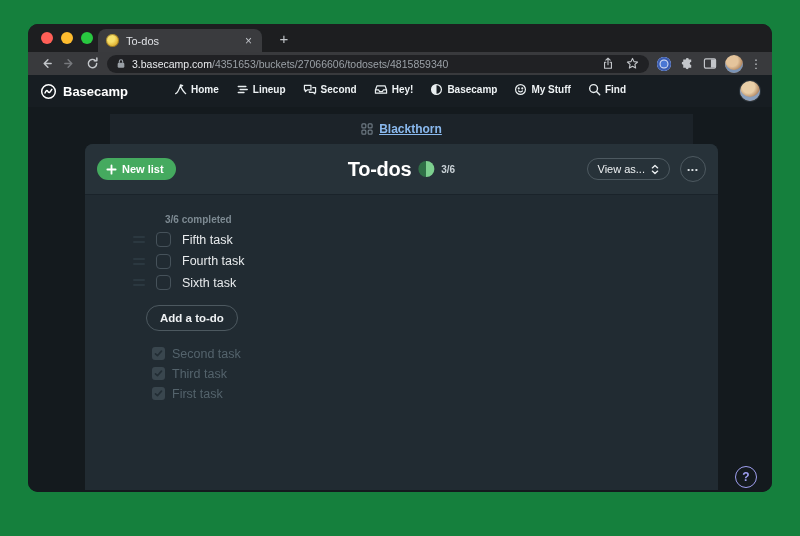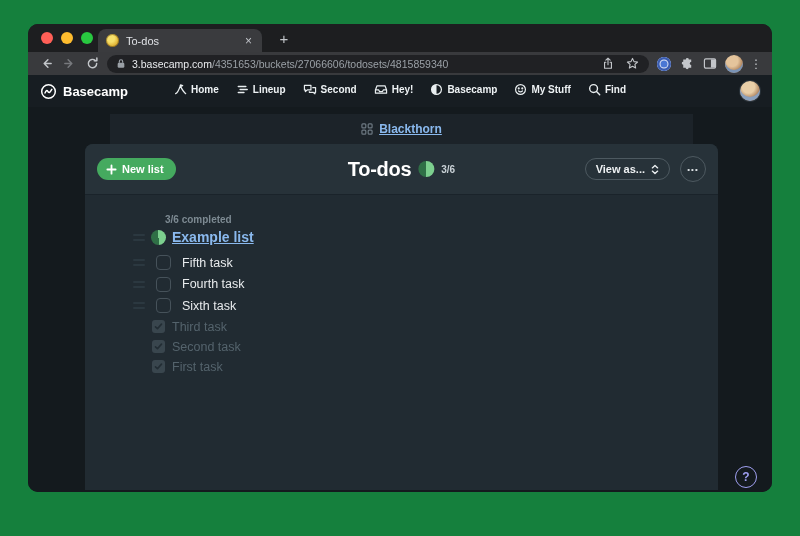--- a/index.html
+++ b/index.html
@@ -82,21 +82,21 @@
   .title-group { position:absolute; left:50%; top:0; height:100%;
     transform:translateX(-50%); display:flex; align-items:center; gap:7px; }
   .page-title { color:#fff; font-weight:800; font-size:20px; letter-spacing:-.3px; }
   .pie { width:16px; height:16px; border-radius:50%;
     background:conic-gradient(#7ccf8e 0 50%, #2f6f46 50% 100%); }
   .pie.sm { width:15px; height:15px; }
   .progress-count { color:#c9d1d6; font-size:10px; font-weight:bold; }
   .header-right { margin-left:auto; display:flex; align-items:center; gap:10px; }
   .viewas-btn { display:flex; align-items:center; gap:6px; border:1px solid #4d5960;
     border-radius:999px; padding:4px 10px; color:#eef1f3; font-size:11px;
-    font-weight:bold; }
+    font-weight:normal; }
   .dots-btn { width:26px; height:26px; border:1px solid #4d5960; border-radius:50%;
     color:#dfe4e7; display:flex; align-items:center; justify-content:center;
     font-size:8px; letter-spacing:1px; }
 
   .card-body { padding:20px 8px 0 48px; }
   .list-summary { margin-left:32px; font-size:10px; color:#7d8a92;
     font-weight:bold; margin-bottom:4px; }
   .row { display:flex; align-items:center; gap:6px; }
   .handle { width:12px; display:flex; flex-direction:column; gap:3px; flex:0 0 12px; }
   .handle i { display:block; height:2px; border-radius:2px; background:#2b3840; }
@@ -298,28 +298,20 @@
                   <path d="M1.5 7.8 L4.5 10.6 L7.5 7.8"></path>
                 </svg>
             </span>
             <span class="dots-btn">•••</span>
           </span>
         </div>
 
         <div class="card-body">
           <div class="list-summary">3/6 completed</div>
 
-          <div class="row list-title-row">
-            <span class="handle">
-                <i></i>
-                <i></i>
-              </span>
-            <span class="pie sm"></span>
-            <span class="list-link">Example list</span>
-          </div>
 
           <div class="row task-row">
             <span class="handle">
                 <i></i>
                 <i></i>
               </span>
             <span class="checkbox"></span>
             <span class="task-label">Fifth task</span>
           </div>
           <div class="row task-row">
@@ -332,43 +324,44 @@
           </div>
           <div class="row task-row">
             <span class="handle">
                 <i></i>
                 <i></i>
               </span>
             <span class="checkbox"></span>
             <span class="task-label">Sixth task</span>
           </div>
 
-
+          <button class="add-btn">Add a to-do</button>
+
+          <div class="row done-row">
+            <span class="checkbox-done">
+              <svg width="9" height="9" viewBox="0 0 12 12" fill="none" stroke="#222d34" stroke-width="2.2" stroke-linecap="round" stroke-linejoin="round">
+                  <path d="M2 6.5 L4.6 9 L10 2.8"></path>
+                </svg>
+            </span>
+            <span class="done-label">Second task</span>
+          </div>
           <div class="row done-row">
             <span class="checkbox-done">
               <svg width="9" height="9" viewBox="0 0 12 12" fill="none" stroke="#222d34" stroke-width="2.2" stroke-linecap="round" stroke-linejoin="round">
                   <path d="M2 6.5 L4.6 9 L10 2.8"></path>
                 </svg>
             </span>
             <span class="done-label">Third task</span>
           </div>
           <div class="row done-row">
             <span class="checkbox-done">
               <svg width="9" height="9" viewBox="0 0 12 12" fill="none" stroke="#222d34" stroke-width="2.2" stroke-linecap="round" stroke-linejoin="round">
                   <path d="M2 6.5 L4.6 9 L10 2.8"></path>
                 </svg>
             </span>
-            <span class="done-label">Second task</span>
-          </div>
-          <div class="row done-row">
-            <span class="checkbox-done">
-              <svg width="9" height="9" viewBox="0 0 12 12" fill="none" stroke="#222d34" stroke-width="2.2" stroke-linecap="round" stroke-linejoin="round">
-                  <path d="M2 6.5 L4.6 9 L10 2.8"></path>
-                </svg>
-            </span>
             <span class="done-label">First task</span>
           </div>
         </div>
       </div>
 
       <span class="help-btn">?</span>
     </div>
   </div>
 </div>
 

